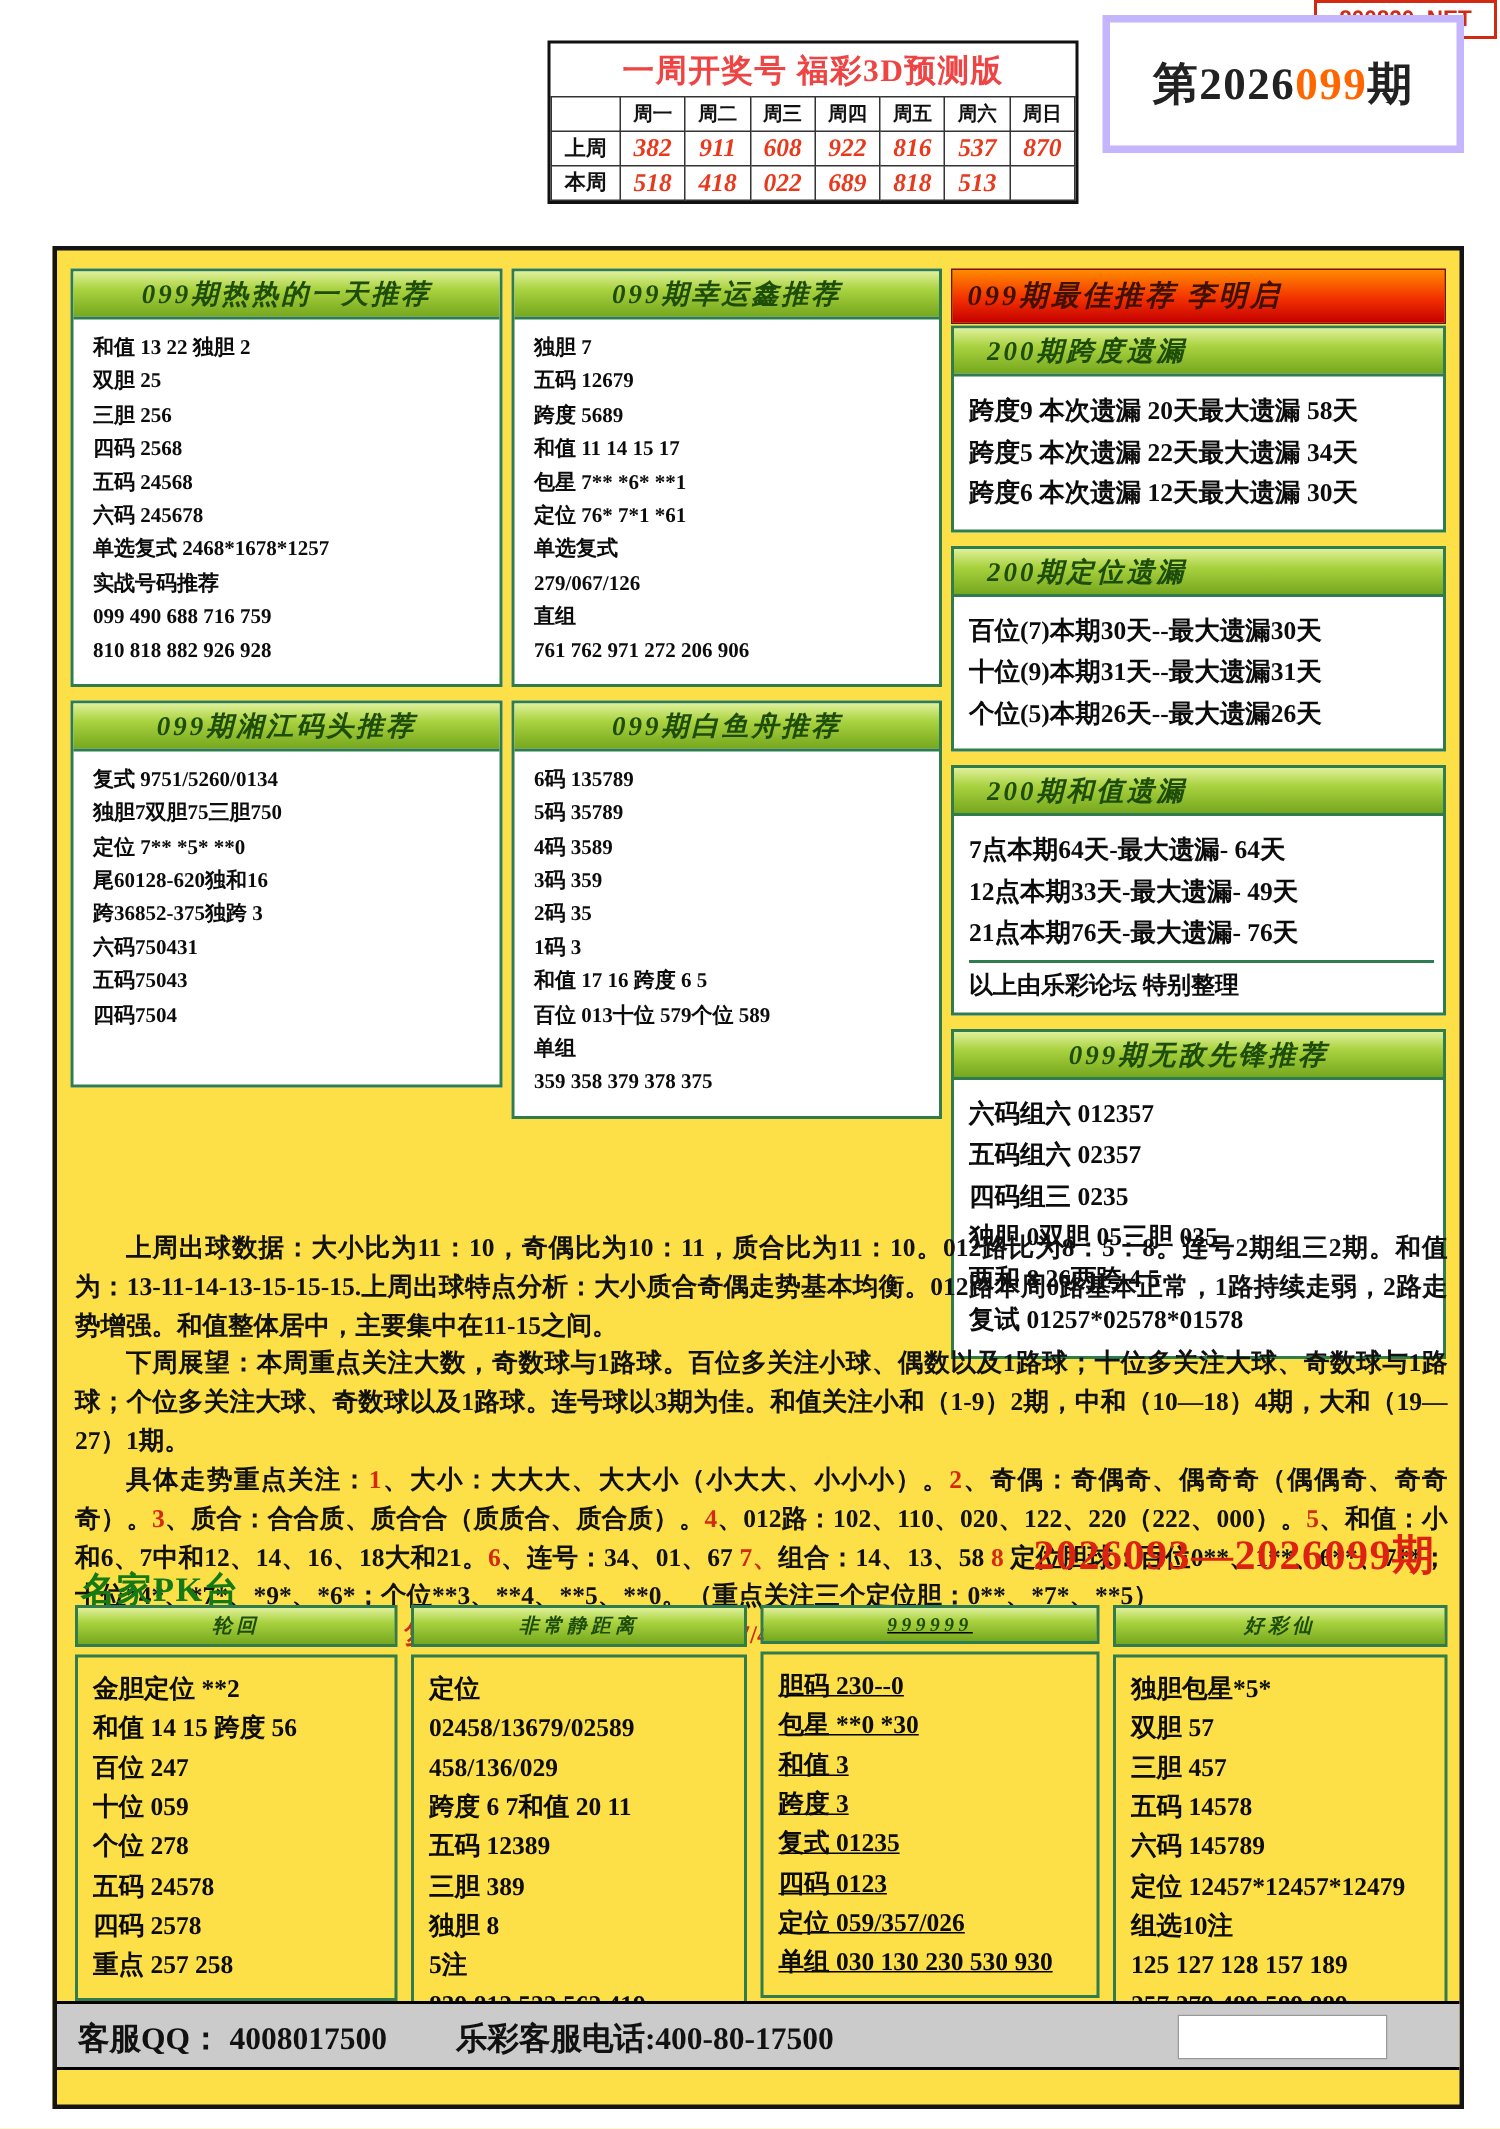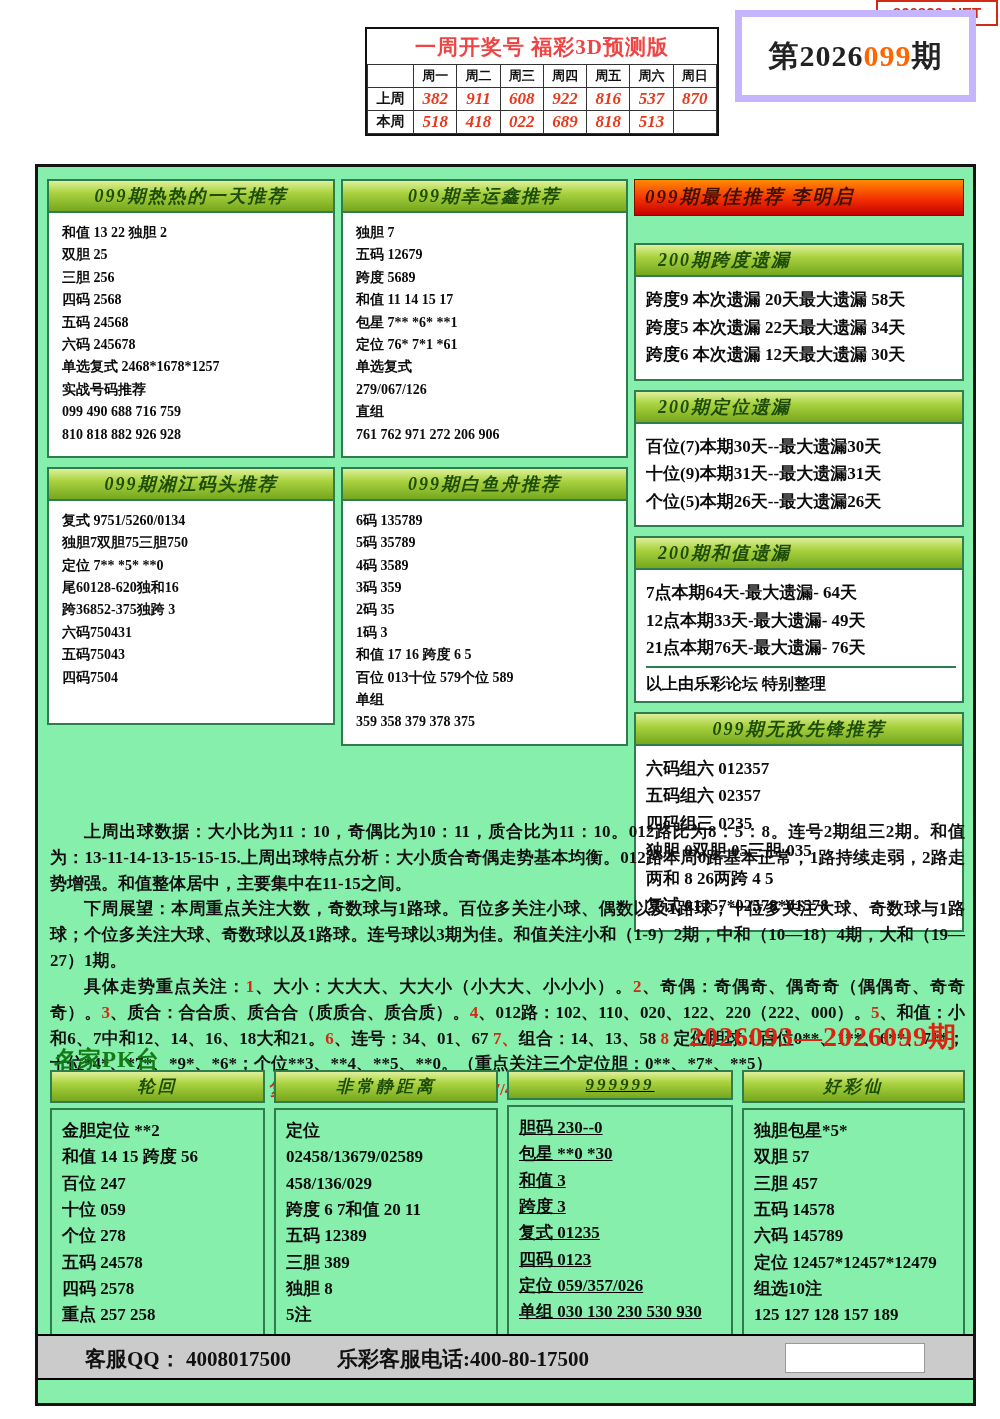--- a/index.html
+++ b/index.html
@@ -10,66 +10,66 @@
   .site-box { position:absolute; right:2px; top:0; width:122px; height:26px; border:2px solid #d22a12;
               color:#d22a12; font-family:"Liberation Sans",sans-serif; font-size:15px; font-weight:bold;
               text-align:center; line-height:22px; }
   .wk { position:absolute; left:365px; top:27px; width:354px; border:2px solid #111; background:#fff; }
   .wk-title { font-size:21px; font-weight:bold; text-align:center; padding:4px 0 3px; letter-spacing:1px; color:#ef4444; }
   .wk table { width:100%; border-collapse:collapse; }
   .wk td { border:1px solid #333; text-align:center; height:23px; }
   .wk .hd { font-size:13px; font-weight:bold; color:#111; }
   .wk .lbl { font-size:14px; font-weight:bold; color:#111; }
   .wk .num { font-size:17px; font-weight:bold; color:#e8391d; font-style:italic; }
-  .issue-box { position:absolute; left:735px; top:10px; width:241px; height:92px; border:7px solid #c4b5fd;
+  .issue-box { position:absolute; left:735px; top:10px; width:241px; height:92px; border:5px solid #c4b5fd;
                background:#fff; display:flex; align-items:center; justify-content:center; }
   .issue-box .txt { font-size:30px; font-weight:bold; color:#222; letter-spacing:1px; }
   .issue-box .hl { color:#f60; }
 
   
-  .main { position:absolute; left:35px; top:164px; width:941px; height:1242px; border:3px solid #141414; background:#86efac;padding-left:40px; }
+  .main { position:absolute; left:35px; top:164px; width:941px; height:1242px; border:3px solid #141414; background:#fde047;padding-left:40px; }
   .col { position:absolute; top:12px; }
   .col-left  { left:9px;   width:288px; }
   .col-mid   { left:303px; width:287px; }
   .col-right { left:596px; width:330px; }
 
   .panel { border:2px solid #2f7d4f; background:#fff; margin-bottom:9px; }
   .panel-h { background:linear-gradient(to bottom,#dff09a 0%,#a9d23f 40%,#76a71e 100%);
              border-bottom:2px solid #2f7d4f; color:#1d4d08; font-weight:bold; font-style:italic;
              text-align:center; font-size:18px; padding:3px 2px; letter-spacing:2px; }
   .panel-h.left { text-align:left; padding-left:22px; }
   .panel-b { padding:9px 6px 10px 13px; font-size:14px; font-weight:bold; line-height:1.6; color:#0c0c0c; }
   .panel-b.tight { font-size:17px; line-height:1.62; padding-left:10px; }
   .red-h { background:linear-gradient(to bottom,#ff8a00 0%,#f33000 55%,#c40000 100%);
            border:1px solid #7a1000; color:#401000; font-weight:bold; font-style:italic;
-           font-size:19px; padding:4px 2px 5px 10px; letter-spacing:2px; margin-bottom:27px; }
+           font-size:19px; padding:4px 2px 5px 10px; letter-spacing:2px; margin-bottom:1px; }
   .note { border-top:2px solid #2f7d4f; margin-top:4px; padding-top:3px; font-size:16px; }
 
   
   .analysis { position:absolute; left:12px; width:915px; top:652px; font-size:17px; font-weight:bold;
               line-height:1.52; color:#111; text-align:justify; }
   .analysis p { text-indent:2em; }
   .red { color:#d42a12; }
   .fushi { color:#d42a12; padding-left:160px; text-indent:0; }
   .range { position:absolute; right:16px; top:851px; font-size:28px; font-weight:bold; color:#dd2211; letter-spacing:1px; }
 
   
   .pk-title { position:absolute; left:16px; top:877px; font-size:23px; font-weight:bold; color:#157a15; letter-spacing:1px; }
   .pk-cols { position:absolute; left:12px; top:903px; display:flex; gap:9px; }
   .pk-col1 { width:215px; } .pk-col2 { width:224px; } .pk-col3 { width:226px;text-decoration:underline; } .pk-col4 { width:223px; }
   .pk-h { border:2px solid #2f7d4f; background:linear-gradient(to bottom,#dff09a 0%,#a9d23f 40%,#76a71e 100%);
-          color:#1d4d08; font-weight:bold; font-style:italic; text-align:center; font-size:17px;
+          color:#1d4d08; font-weight:bold; font-style:italic; text-align:center; font-size:13px;
           padding:3px 0; letter-spacing:3px; }
   .pk-b { border:2px solid #2f7d4f; margin-top:5px; min-height:228px; padding:8px 4px 8px 10px;
           font-size:17px; font-weight:bold; line-height:1.55; color:#0c0c0c; }
 
   
   .footer { position:absolute; left:0; right:0; top:1167px; height:46px; background:#cbcbcb;
             border-top:2px solid #000; border-bottom:2px solid #000; font-size:21px; font-weight:bold; color:#111; }
-  .footer .txts { padding:9px 0 0 14px;margin-left:33px; }
+  .footer .txts { padding:9px 0 0 14px; }
   .footer .gap { display:inline-block; width:46px; }
   .footer-box { position:absolute; right:48px; top:7px; width:140px; height:30px; background:#fff; border:1px solid #999; }
 </style>
 </head>
 <body>
 
 <div class="page">
 
   <div class="site-box">800820. NET</div>
 

